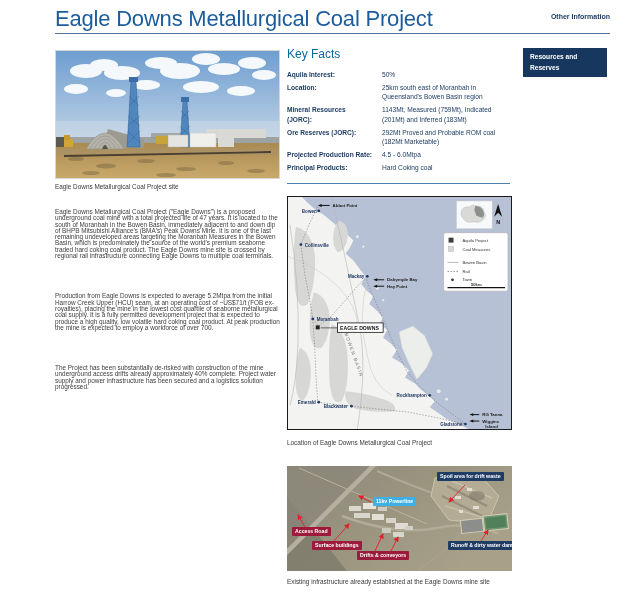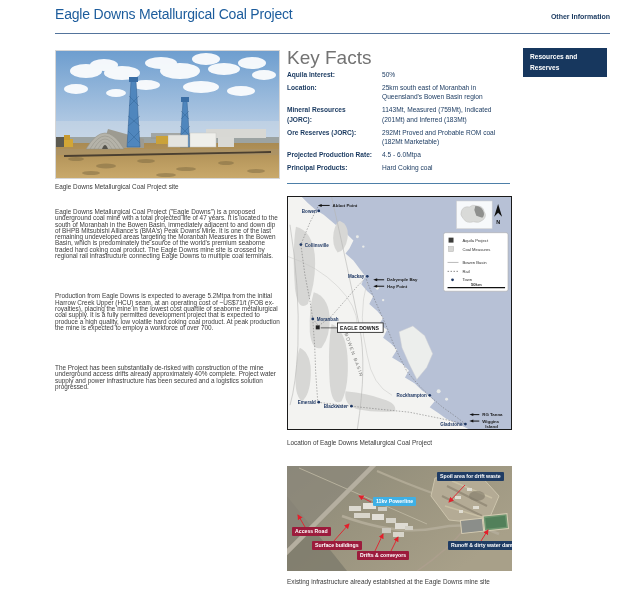--- a/index.html
+++ b/index.html
@@ -1,29 +1,29 @@
 <!DOCTYPE html>
 <html><head>
 <meta charset="utf-8">
 <style>
   html,body{margin:0;padding:0;background:#fff;}
   body{width:636px;height:600px;font-family:"Liberation Sans",sans-serif;position:relative;overflow:hidden;}
   .page{position:absolute;inset:0;background:#fff;}
-  .title{position:absolute;left:55px;top:6px;margin:0;font-size:14px;font-weight:400;color:#1c5c9c;letter-spacing:-0.2px;}
+  .title{position:absolute;left:55px;top:6px;margin:0;font-size:22px;font-weight:400;color:#1c5c9c;letter-spacing:-0.2px;}
   .other-info{position:absolute;top:13px;right:26px;font-size:7px;font-weight:bold;color:#17375e;cursor:pointer;}
   .header-rule{position:absolute;left:55px;top:33px;width:555px;height:1px;background:#53749c;}
   .photo{position:absolute;left:55px;top:50px;width:223px;height:127px;border:1px solid #d6d6d6;}
   .photo svg,.map-box svg,.aerial svg{display:block;width:100%;height:100%;}
   .caption{position:absolute;font-size:6.4px;color:#3a3a3a;}
   .photo-caption{left:55px;top:183px;}
   .map-caption{left:287px;top:439px;}
   .aerial-caption{left:287px;top:578px;}
   .article{position:absolute;left:55px;top:209px;width:225px;}
   .article p{margin:0 0 34px 0;font-size:6.4px;line-height:6.3px;color:#3c3c3c;text-align:left;}
-  .kf-heading{position:absolute;left:287px;top:47px;margin:0;font-size:19px;font-weight:400;color:#737373;}
+  .kf-heading{position:absolute;left:287px;top:47px;margin:0;font-size:12px;font-weight:400;color:#0369a1;}
   .kf-table{position:absolute;left:287px;top:70px;width:230px;}
   .kf-row{display:flex;margin-bottom:3px;}
   .kf-label{width:95px;font-weight:bold;}
   .kf-label,.kf-value{font-size:6.6px;line-height:9.7px;color:#17375e;white-space:pre-line;}
   .kf-value{width:132px;}
   .resources-btn{position:absolute;left:523px;top:48px;width:72px;background:#17375e;color:#fff;font-size:6.6px;font-weight:bold;line-height:11px;padding:3px 5px 4px 7px;white-space:pre-line;cursor:pointer;}
   .kf-rule{position:absolute;left:287px;top:183px;width:223px;height:1px;background:#4d7fa8;}
   .map-box{position:absolute;left:287px;top:196px;width:225px;height:234px;border:1px solid #1a1a1a;box-sizing:border-box;background:#f3f3f1;}
   .map-box text,.aerial text,.photo text{font-family:"Liberation Sans",sans-serif;}
   .aerial{position:absolute;left:287px;top:466px;width:225px;height:105px;overflow:hidden;background:#948e7c;}

